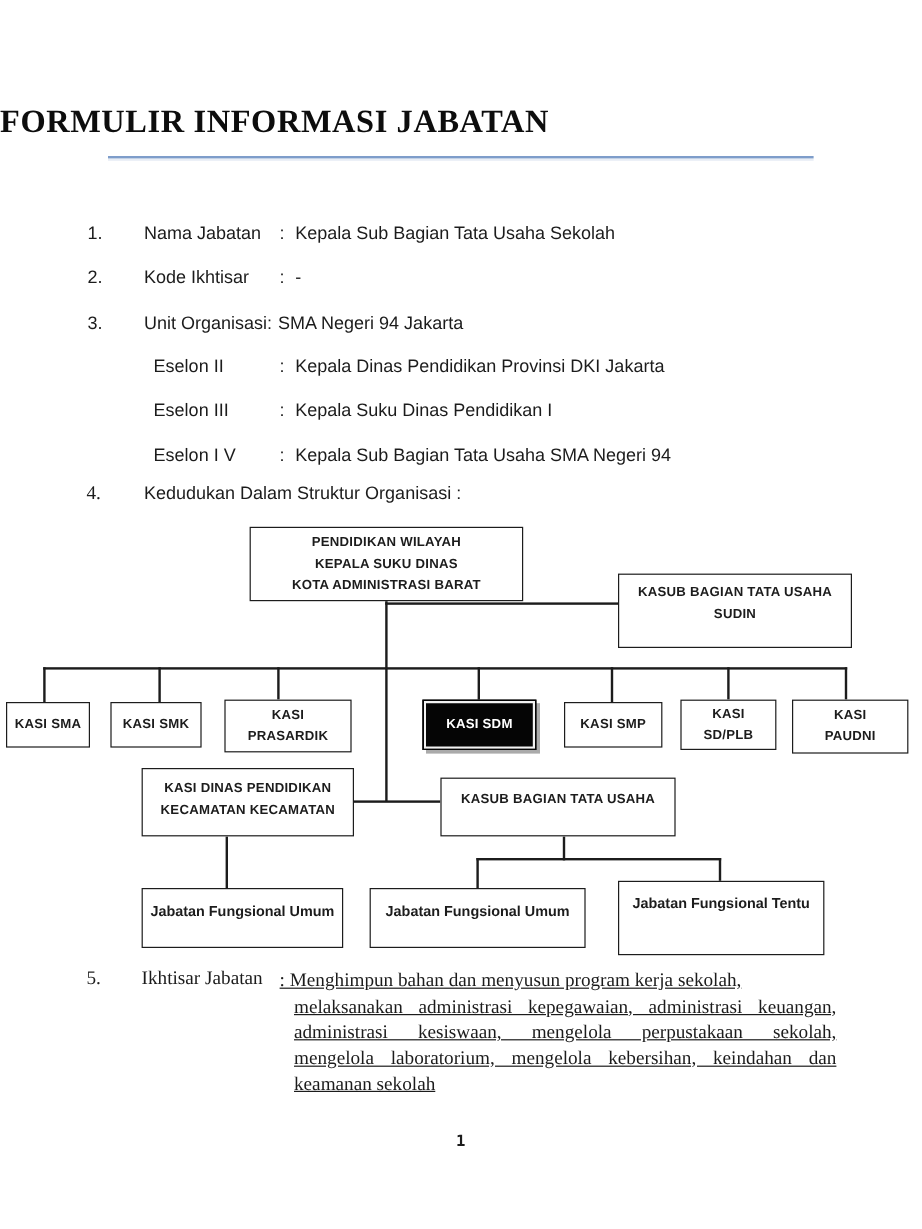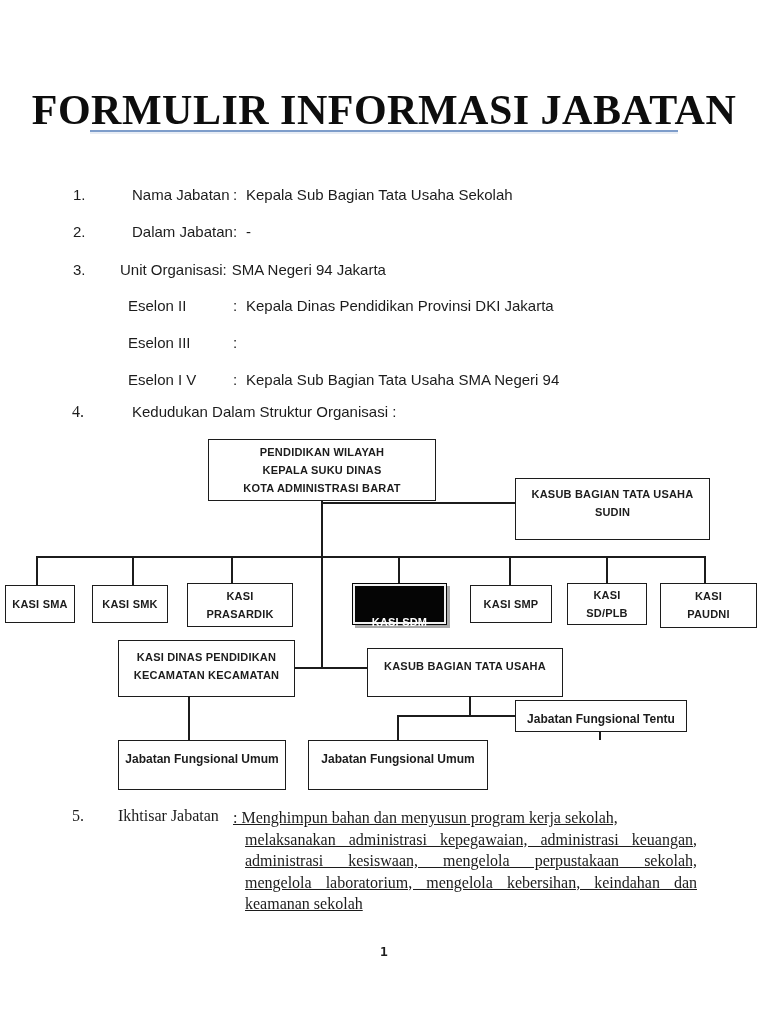--- a/index.html
+++ b/index.html
@@ -8,34 +8,34 @@
     width:768px;height:1024px;
     margin:0 auto;
     background:#ffffff;
     font-family:"Liberation Sans",sans-serif;
     color:#1c1c1c;
     overflow:hidden;
   }
   
   .title{
     position:absolute;left:0;top:86px;width:100%;
-    text-align:center;
+    text-align:left;
     font-family:"Liberation Serif",serif;
-    font-size:42px;font-weight:700;letter-spacing:.5px;
+    font-size:27px;font-weight:700;letter-spacing:.5px;
     color:#0d0d0d;margin:0;
   }
   .title-rule{
     position:absolute;left:90px;top:130px;width:588px;height:2px;
     background:#7e9dca;box-shadow:0 2px 0 #e8edf5;
   }
   
   .row{position:absolute;left:0;width:768px;height:20px;font-size:15px;}
   .num{position:absolute;left:73px;}
   .num-serif{position:absolute;left:72px;font-family:"Liberation Serif",serif;font-size:16px;}
-  .lbl{position:absolute;left:132px;}
+  .lbl{position:absolute;left:120px;}
   .lbl-eselon{position:absolute;left:128px;}
   .sep{position:absolute;left:233px;}
   .val{position:absolute;left:246px;white-space:nowrap;}
   .inline-pair{position:absolute;left:120px;white-space:nowrap;}
   .inline-pair .v{margin-left:5px;}
   
   .obox{
     position:absolute;
     border:1.6px solid #1c1c1c;
     background:#ffffff;
@@ -70,38 +70,39 @@
 
   <div class="row" style="top:186px">
     <span class="num">1.</span>
     <span class="lbl">Nama Jabatan</span>
     <span class="sep">:</span>
     <span class="val">Kepala Sub Bagian Tata Usaha Sekolah</span>
   </div>
 
   <div class="row" style="top:223px">
     <span class="num">2.</span>
-    <span class="lbl">Dalam Jabatan</span>
+    <span class="lbl">Kode Ikhtisar</span>
     <span class="sep">:</span>
     <span class="val">-</span>
   </div>
 
   <div class="row" style="top:261px">
     <span class="num">3.</span>
     <span class="inline-pair"><span>Unit Organisasi:</span><span class="v">SMA Negeri 94 Jakarta</span></span>
   </div>
 
   <div class="row" style="top:297px">
     <span class="lbl-eselon">Eselon II</span>
     <span class="sep">:</span>
     <span class="val">Kepala Dinas Pendidikan Provinsi DKI Jakarta</span>
   </div>
   <div class="row" style="top:334px">
     <span class="lbl-eselon">Eselon III</span>
     <span class="sep">:</span>
+    <span class="val">Kepala Suku Dinas Pendidikan I</span>
   </div>
   <div class="row" style="top:371px">
     <span class="lbl-eselon">Eselon I V</span>
     <span class="sep">:</span>
     <span class="val">Kepala Sub Bagian Tata Usaha SMA Negeri 94</span>
   </div>
 
   <div class="row" style="top:403px">
     <span class="num-serif">4.</span>
     <span class="lbl">Kedudukan Dalam Struktur Organisasi :</span>
@@ -140,21 +141,21 @@
     <div class="obox" style="left:5px;top:585px;width:70px;height:38px;padding-top:9px">
       <div>KASI SMA</div>
     </div>
     <div class="obox" style="left:92px;top:585px;width:76px;height:38px;padding-top:9px">
       <div>KASI SMK</div>
     </div>
     <div class="obox" style="left:187px;top:583px;width:106px;height:44px;padding-top:3px">
       <div>KASI</div>
       <div>PRASARDIK</div>
     </div>
-    <div class="obox black" style="left:352px;top:583px;width:95px;height:42px;padding-top:29px">
+    <div class="obox black" style="left:352px;top:583px;width:95px;height:42px;padding-top:11px">
       <div>KASI SDM</div>
     </div>
     <div class="obox" style="left:470px;top:585px;width:82px;height:38px;padding-top:9px">
       <div>KASI SMP</div>
     </div>
     <div class="obox" style="left:567px;top:583px;width:80px;height:42px;padding-top:2px">
       <div>KASI</div>
       <div>SD/PLB</div>
     </div>
     <div class="obox" style="left:660px;top:583px;width:97px;height:45px;padding-top:3px">
@@ -169,21 +170,21 @@
     <div class="obox" style="left:367px;top:648px;width:196px;height:49px;padding-top:8px">
       <div>KASUB BAGIAN TATA USAHA</div>
     </div>
 
     <div class="obox jbox" style="left:118px;top:740px;width:168px;height:50px;padding-top:9px">
       <div>Jabatan Fungsional Umum</div>
     </div>
     <div class="obox jbox" style="left:308px;top:740px;width:180px;height:50px;padding-top:9px">
       <div>Jabatan Fungsional Umum</div>
     </div>
-    <div class="obox jbox" style="left:515px;top:700px;width:172px;height:32px;padding-top:9px">
+    <div class="obox jbox" style="left:515px;top:734px;width:172px;height:62px;padding-top:9px">
       <div>Jabatan Fungsional Tentu</div>
     </div>
   </div>
 
   <div>
     <span class="num-serif" style="top:807px">5.</span>
     <span class="serif" style="position:absolute;left:118px;top:807px">Ikhtisar Jabatan</span>
     <div class="serif sum-line" style="left:233px;top:807px;width:464px">: Menghimpun bahan dan menyusun program kerja sekolah,</div>
     <div class="serif sum-line just" style="top:828.5px">melaksanakan administrasi kepegawaian, administrasi keuangan,</div>
     <div class="serif sum-line just" style="top:850px">administrasi kesiswaan, mengelola perpustakaan sekolah,</div>

